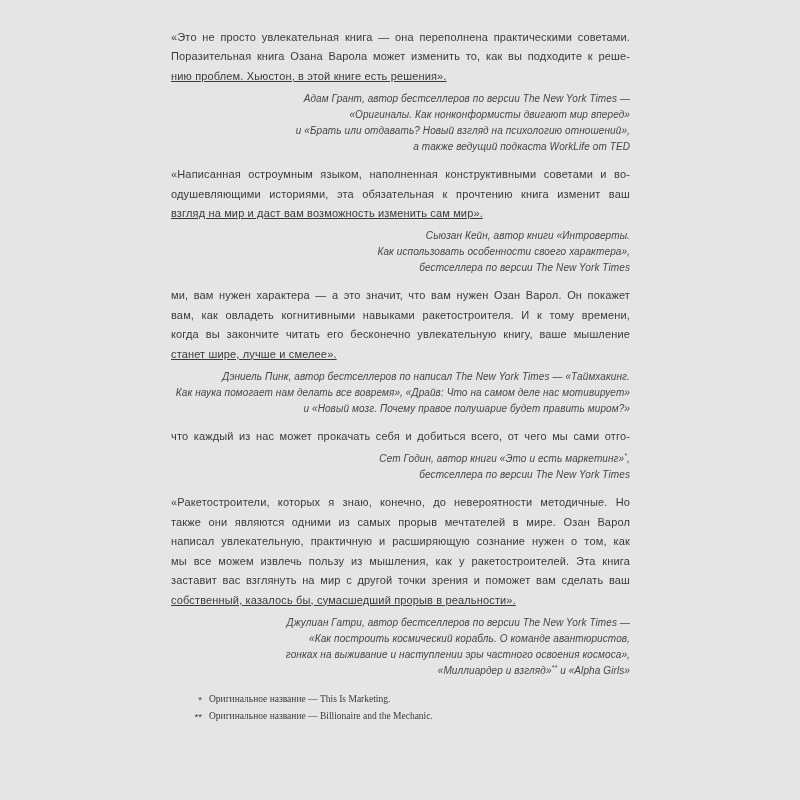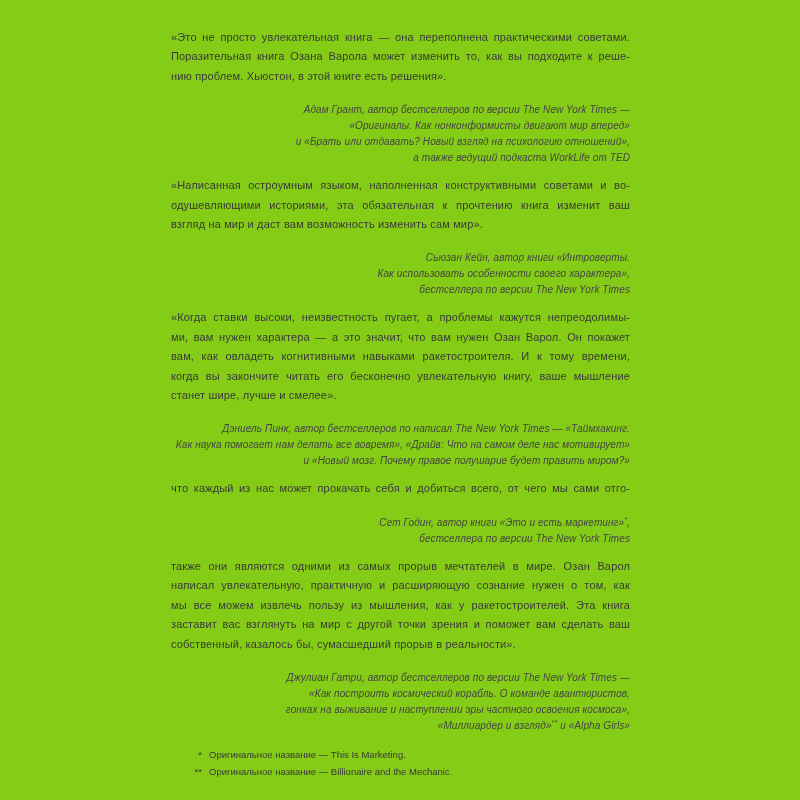--- a/index.html
+++ b/index.html
@@ -5,40 +5,40 @@
   html, body { margin: 0; padding: 0; }
   body {
     width: 800px; height: 800px;
     background: #ffffff;
     font-family: "Liberation Sans", sans-serif;
     overflow: hidden;
   }
   .page {
     position: relative;
     width: 800px; height: 800px;
-    background: #84cc16;
+    background: #e5e5e5;
   }
   .content {
     position: absolute;
     left: 171px; top: 28px;
     width: 459px;
   }
   .quote-block { margin-bottom: 10px; }
   .quote-line {
     font-size: 11px;
     line-height: 19.4px;
     color: #3a3a3a;
     text-align: justify;
     text-align-last: justify;
     letter-spacing: 0.15px;
     white-space: normal;
   }
-  .quote-line.last { text-align-last: left; }
+  .quote-line.last { text-align-last: left; text-decoration: underline; }
   .attribution {
-    margin-top: 16px;
+    margin-top: 5px;
     text-align: right;
     font-style: italic;
     font-size: 10px;
     line-height: 16px;
     color: #454545;
   }
   .attr-line { letter-spacing: 0.1px; }
   .attr-line sup {
     font-size: 7px;
     font-style: italic;
@@ -51,21 +51,21 @@
     line-height: 17px;
     color: #3a3a3a;
   }
   .fn-row { display: flex; }
   .fn-marker {
     min-width: 9px;
     text-align: right;
     margin-right: 7px;
     flex-shrink: 0;
   }
-  .fn-text { flex: 1; }
+  .fn-text { flex: 1; font-family: Liberation Serif, serif; }
 </style>
 </head>
 <body>
 
 <div class="page">
   <div class="content">
 
     <div class="quote-block">
       <div class="quote-line">«Это не просто увлекательная книга — она переполнена практическими советами.</div>
       <div class="quote-line">Поразительная книга Озана Варола может изменить то, как вы подходите к реше-</div>
@@ -83,41 +83,41 @@
       <div class="quote-line">одушевляющими историями, эта обязательная к прочтению книга изменит ваш</div>
       <div class="quote-line last">взгляд на мир и даст вам возможность изменить сам мир».</div>
       <div class="attribution">
         <div class="attr-line">Сьюзан Кейн, автор книги «Интроверты.</div>
         <div class="attr-line">Как использовать особенности своего характера»,</div>
         <div class="attr-line">бестселлера по версии The New York Times</div>
       </div>
     </div>
 
     <div class="quote-block">
-      <div class="quote-line">«Когда ставки высоки, неизвестность пугает, а проблемы кажутся непреодолимы-</div>
       <div class="quote-line">ми, вам нужен характера — а это значит, что вам нужен Озан Варол. Он покажет</div>
       <div class="quote-line">вам, как овладеть когнитивными навыками ракетостроителя. И к тому времени,</div>
       <div class="quote-line">когда вы закончите читать его бесконечно увлекательную книгу, ваше мышление</div>
       <div class="quote-line last">станет шире, лучше и смелее».</div>
       <div class="attribution">
         <div class="attr-line">Дэниель Пинк, автор бестселлеров по написал The New York Times — «Таймхакинг.</div>
         <div class="attr-line">Как наука помогает нам делать все вовремя», «Драйв: Что на самом деле нас мотивирует»</div>
         <div class="attr-line">и «Новый мозг. Почему правое полушарие будет править миром?»</div>
       </div>
     </div>
 
     <div class="quote-block">
       <div class="quote-line">что каждый из нас может прокачать себя и добиться всего, от чего мы сами отго-</div>
       <div class="attribution">
         <div class="attr-line"><span>Сет Годин, автор книги «Это и есть маркетинг»</span><sup>*</sup><span>,</span></div>
         <div class="attr-line">бестселлера по версии The New York Times</div>
       </div>
     </div>
 
     <div class="quote-block">
+      <div class="quote-line">«Ракетостроители, которых я знаю, конечно, до невероятности методичные. Но</div>
       <div class="quote-line">также они являются одними из самых прорыв мечтателей в мире. Озан Варол</div>
       <div class="quote-line">написал увлекательную, практичную и расширяющую сознание нужен о том, как</div>
       <div class="quote-line">мы все можем извлечь пользу из мышления, как у ракетостроителей. Эта книга</div>
       <div class="quote-line">заставит вас взглянуть на мир с другой точки зрения и поможет вам сделать ваш</div>
       <div class="quote-line last">собственный, казалось бы, сумасшедший прорыв в реальности».</div>
       <div class="attribution">
         <div class="attr-line">Джулиан Гатри, автор бестселлеров по версии The New York Times —</div>
         <div class="attr-line">«Как построить космический корабль. О команде авантюристов,</div>
         <div class="attr-line">гонках на выживание и наступлении эры частного освоения космоса»,</div>
         <div class="attr-line"><span>«Миллиардер и взгляд»</span><sup>**</sup><span> и «Alpha Girls»</span></div>

